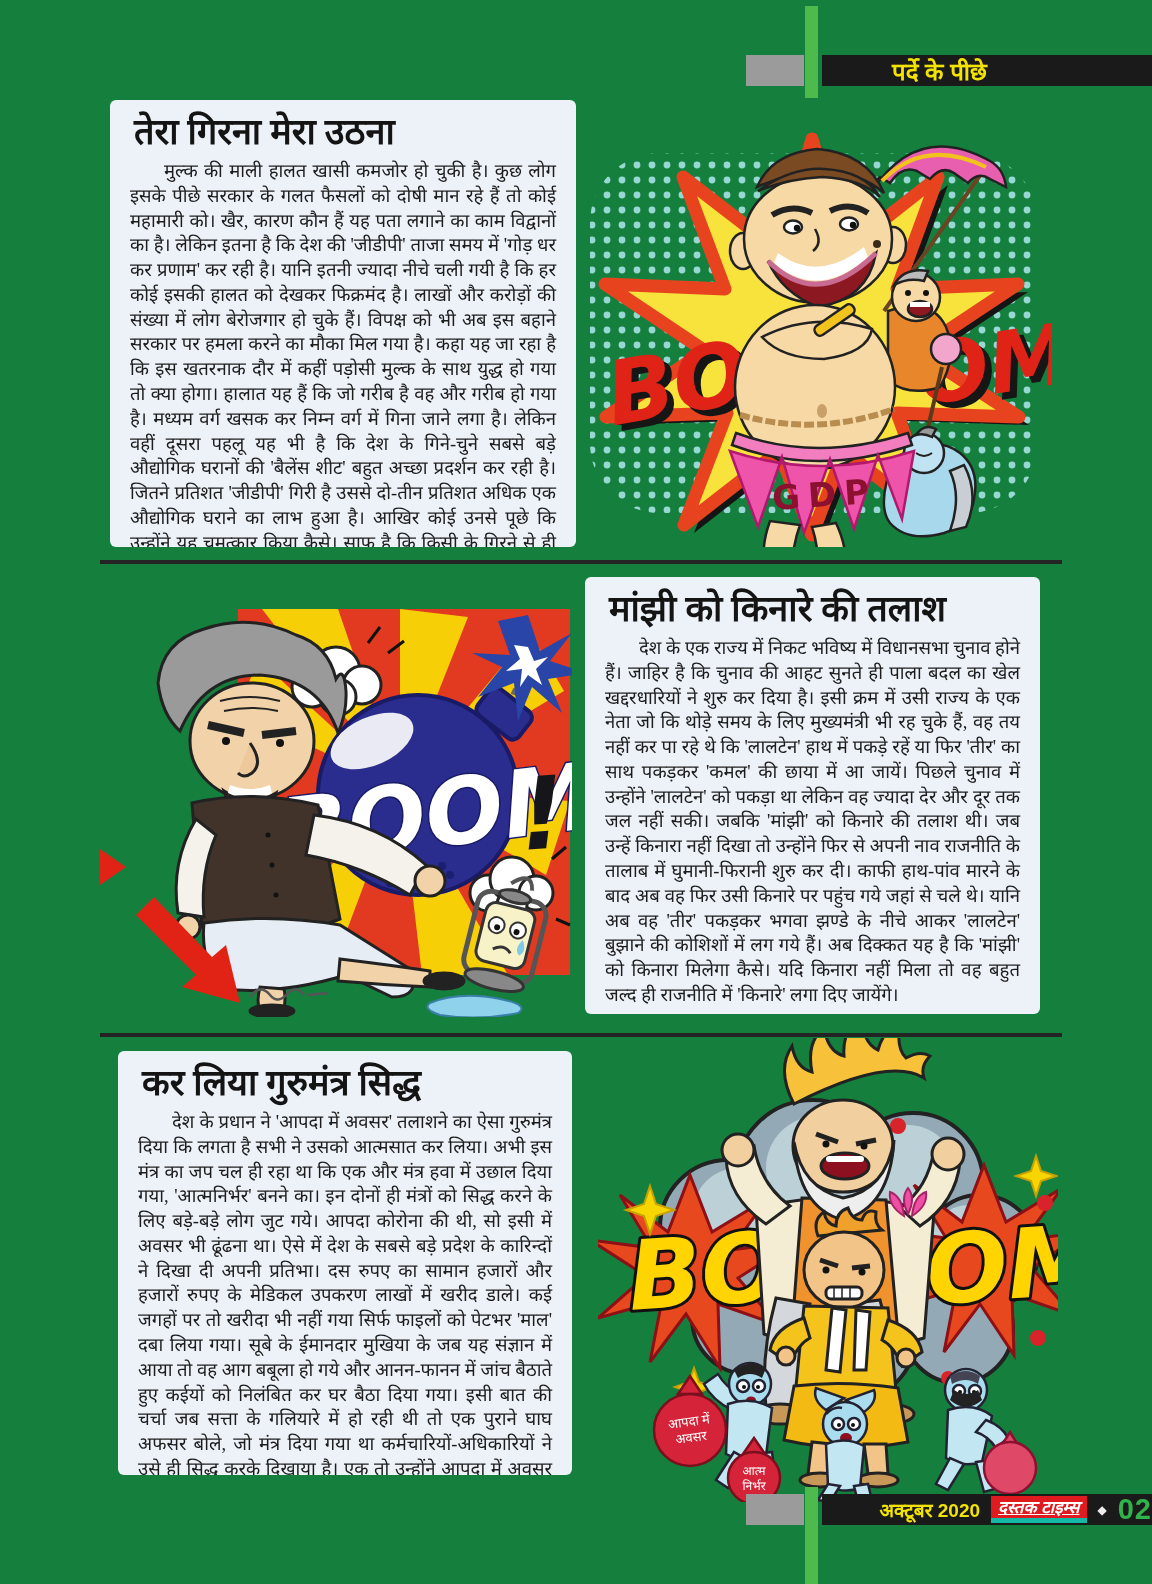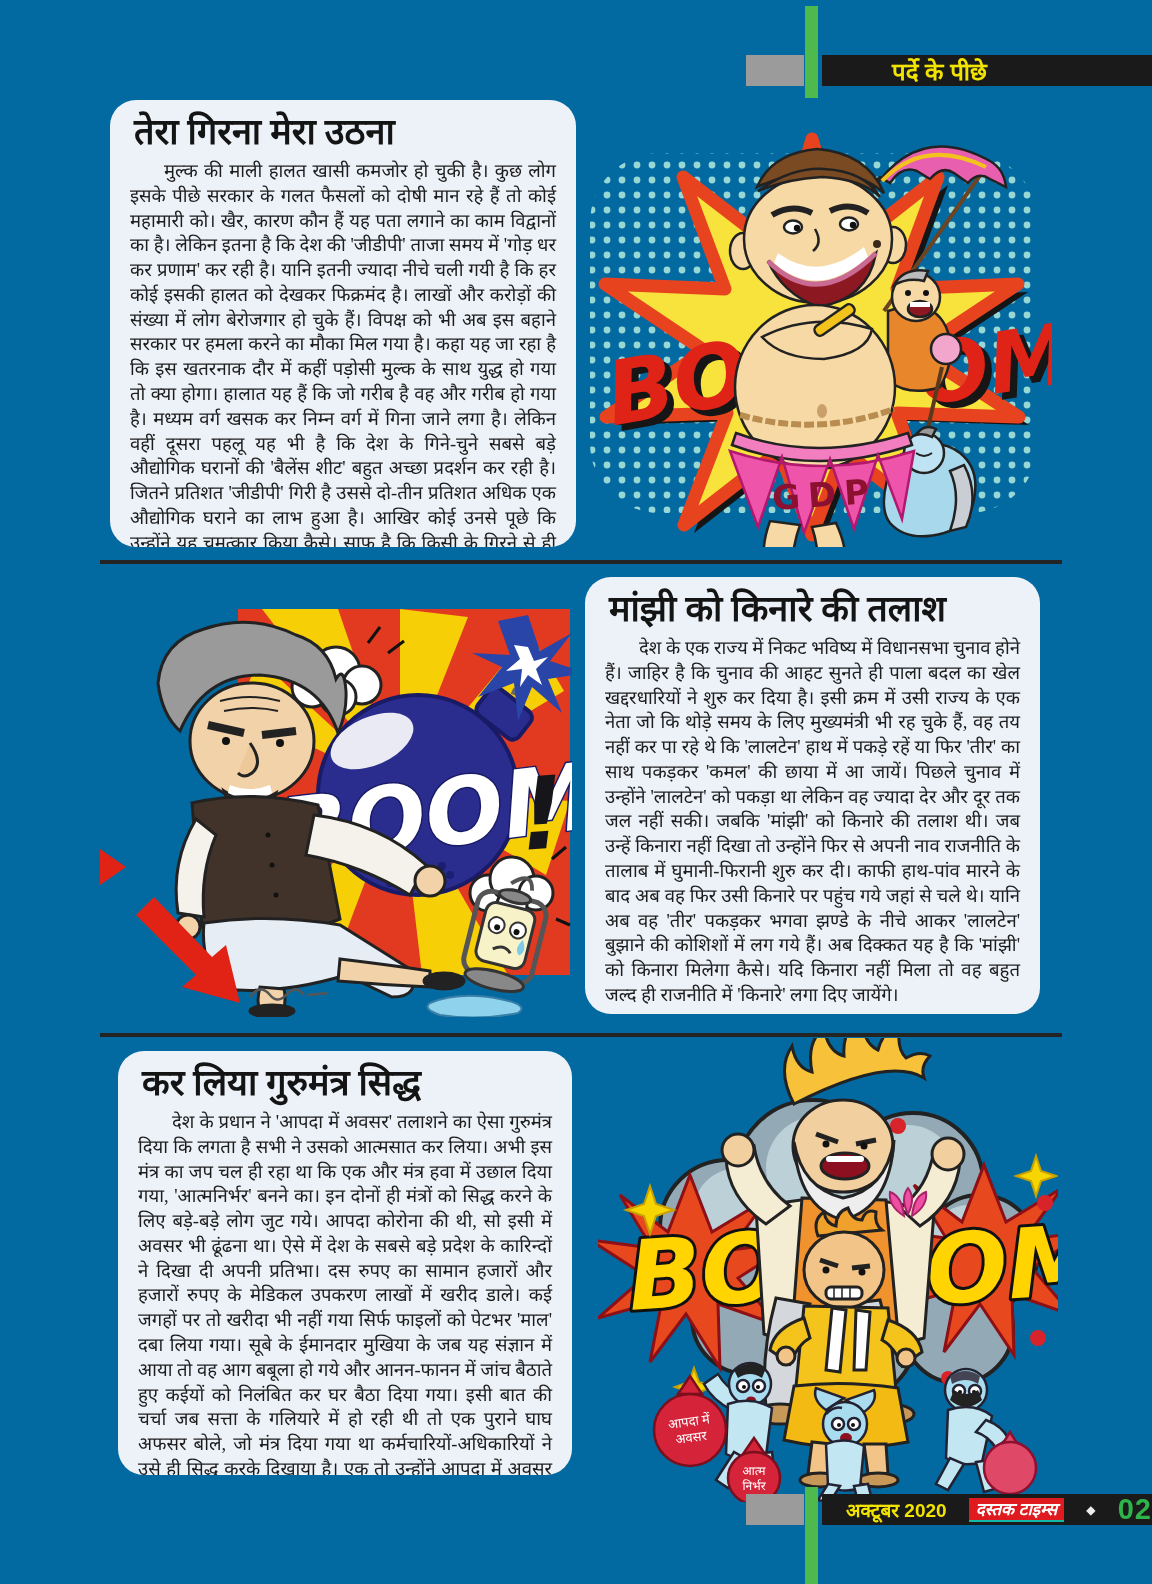--- a/index.html
+++ b/index.html
@@ -1,42 +1,43 @@
 <!DOCTYPE html>
 <html><head>
 <meta charset="utf-8">
 <style>
   * { margin:0; padding:0; box-sizing:border-box; }
   html,body { background:#ffffff; }
   .page {
-    position:relative; width:1152px; height:1584px; background:#0369a1;
+    position:relative; width:1152px; height:1584px; background:#15803d;
     overflow:hidden; font-family:"Liberation Serif","DejaVu Sans",serif;
   }
   
   .graybox { position:absolute; width:58px; height:31px; background:#9b9b9b; }
   .greenbar { position:absolute; width:13px; background:#4eba4e; }
   .blackbar {
     position:absolute; left:822px; width:330px; height:31px; background:#1a1a1a;
     display:flex; align-items:center; font-family:"Liberation Sans","DejaVu Sans",sans-serif;
   }
   .header-bar { top:55px; justify-content:center; padding-right:95px; }
   .section-tag { color:#f2e400; font-weight:bold; font-size:24px; }
-  .footer-bar { top:1494px; justify-content:space-between; padding-left:24px; }
+  .footer-bar { top:1494px; justify-content:flex-end; gap:11px; padding-left:24px; }
   .footer-date { color:#f2e400; font-weight:bold; font-size:19px; }
   .footer-logo {
     background:#e01b1f; color:#fff; font-weight:bold; font-style:italic;
-    font-size:17px; line-height:1; padding:3px 7px 2px 7px; border-bottom:2px solid #14b8a6;
+    font-size:17px; line-height:1; padding:3px 7px 2px 7px; border-bottom:5px solid #14b8a6;
     white-space:nowrap;
+    text-decoration:underline;
   }
   .footer-diamond { color:#eee; font-size:12px; }
   .footer-page { color:#2eb44b; font-weight:bold; font-size:29px; letter-spacing:1px; }
 
   
   .article {
-    position:absolute; background:#edf2f9; border-radius:26px;
+    position:absolute; background:#edf2f9; border-radius:6px;
     padding:8px 20px 14px 20px; overflow:hidden;
   }
   .article h2 {
     font-size:36px; font-weight:700; color:#141414; line-height:1.25;
     margin:2px 0 4px 4px;
   }
   .article p {
     font-size:18.5px; line-height:1.34; text-align:justify; text-indent:34px;
     color:#1c1c1c;
   }

